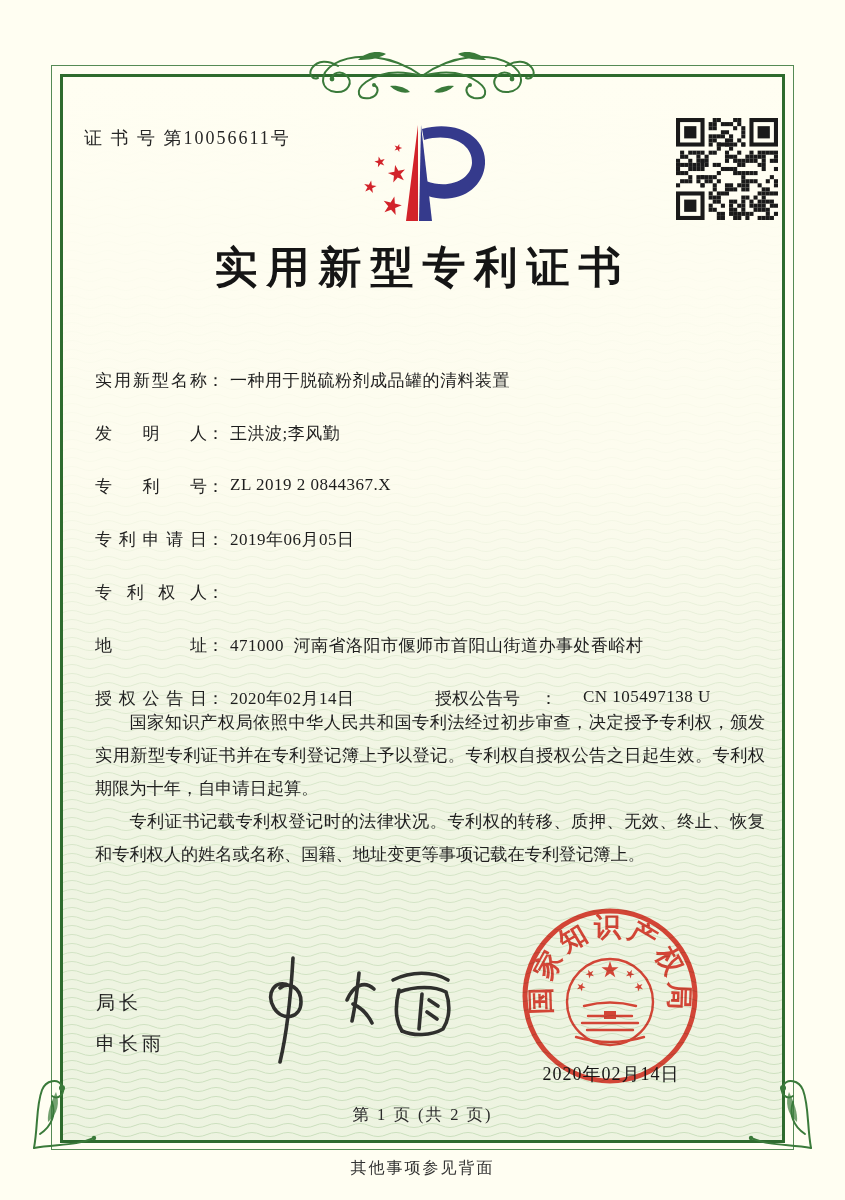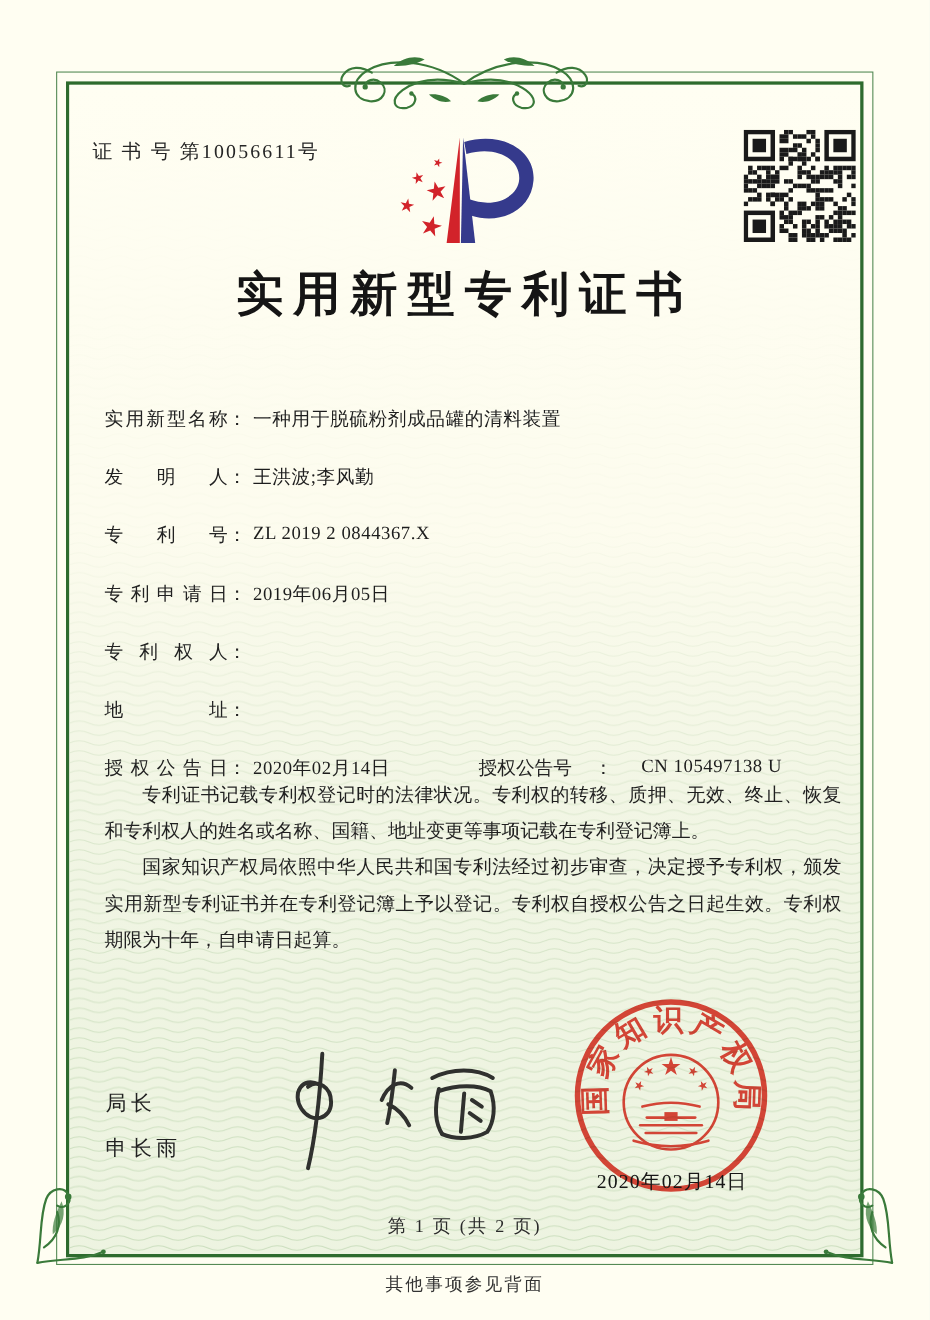--- a/index.html
+++ b/index.html
@@ -385,38 +385,39 @@
         <span class="colon">：</span>
         <span class="val">2019年06月05日</span>
     </div>
     <div class="row">
       <span class="lbl">专利权人</span>
         <span class="colon">：</span>
     </div>
     <div class="row">
       <span class="lbl">地址</span>
         <span class="colon">：</span>
+        <span class="val">471000  河南省洛阳市偃师市首阳山街道办事处香峪村</span>
     </div>
     <div class="row">
       <div class="gcol1">
         <span class="lbl">授权公告日</span>
           <span class="colon">：</span>
           <span class="val">2020年02月14日</span>
       </div>
       <div class="gcol2">
         <span class="lbl2">授权公告号</span>
           <span class="colon">：</span>
           <span class="val">CN 105497138 U</span>
       </div>
     </div>
   </div>
 
   <div class="paras">
+    <p>国家知识产权局依照中华人民共和国专利法经过初步审查，决定授予专利权，颁发实用新型专利证书并在专利登记簿上予以登记。专利权自授权公告之日起生效。专利权期限为十年，自申请日起算。</p>
     <p>专利证书记载专利权登记时的法律状况。专利权的转移、质押、无效、终止、恢复和专利权人的姓名或名称、国籍、地址变更等事项记载在专利登记簿上。</p>
-    <p>国家知识产权局依照中华人民共和国专利法经过初步审查，决定授予专利权，颁发实用新型专利证书并在专利登记簿上予以登记。专利权自授权公告之日起生效。专利权期限为十年，自申请日起算。</p>
   </div>
 
   <div class="director">
     <div class="d1">局长</div>
     <div class="d2">申长雨</div>
   </div>
 
   <svg class="sig" viewBox="0 0 220 118" xmlns="http://www.w3.org/2000/svg">
     <g fill="none" stroke="#161616" stroke-width="3.6" stroke-linecap="round" opacity="0.88">
       <path d="M55,38 C40,30 30,46 39,60 C48,74 66,70 66,54 C66,40 54,33 45,40"></path>

